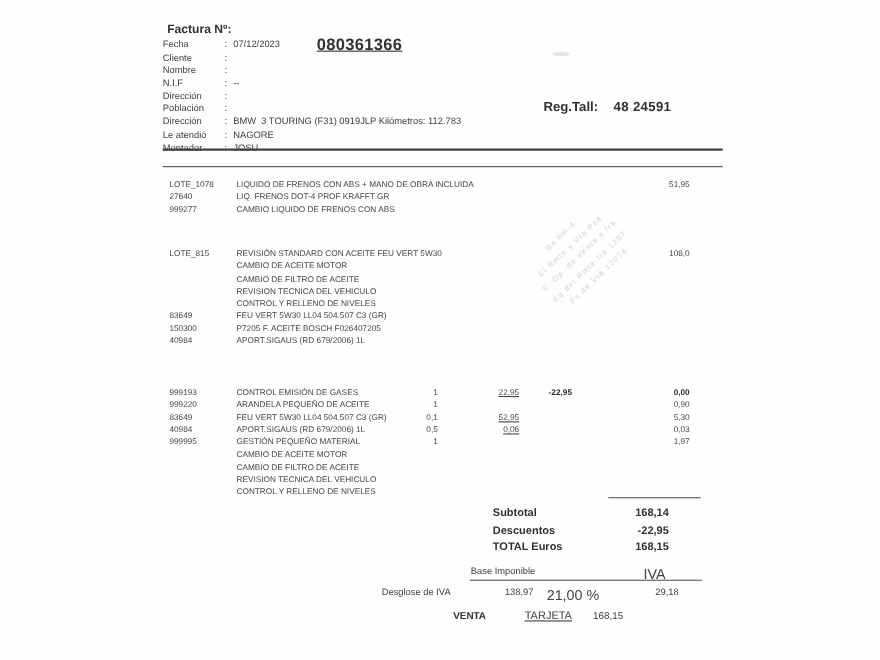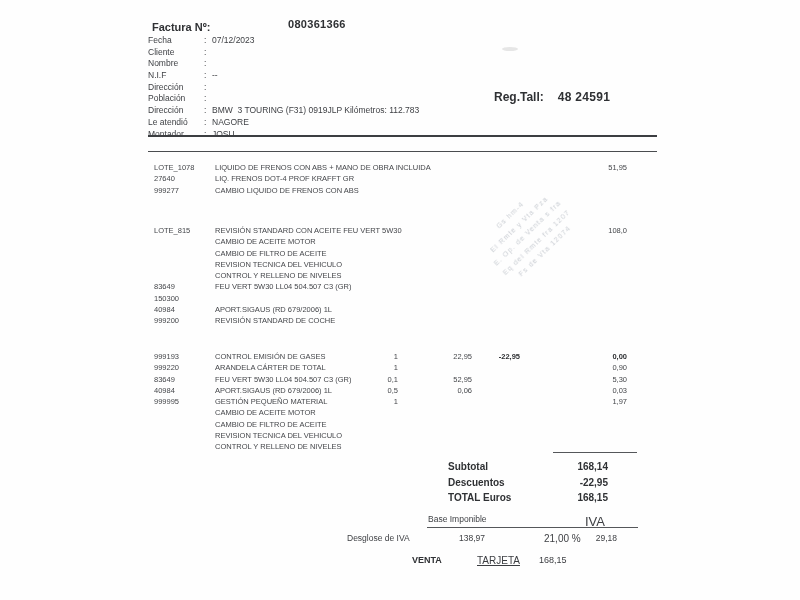--- a/index.html
+++ b/index.html
@@ -2,21 +2,21 @@
 <html><head>
 <meta charset="utf-8">
 <style>
   html,body{margin:0;padding:0;background:#ffffff;}
   .page{
     position:relative;width:800px;height:600px;background:#fefefe;
     font-family:"Liberation Sans", sans-serif;color:#3f4145;overflow:hidden;
   }
   
   .fact-label{position:absolute;left:152px;top:21px;font-size:11px;font-weight:bold;color:#2f3134;}
-  .fact-number{position:absolute;left:288px;top:18px;font-size:11px;font-weight:bold;color:#2f3134;letter-spacing:.3px;}
+  .fact-number{position:absolute;left:288px;top:32px;font-size:15px;font-weight:bold;color:#2f3134;letter-spacing:.3px;text-decoration:underline;}
   .fields{position:absolute;left:148px;top:35px;}
   .frow{height:11.7px;font-size:8.5px;line-height:11.7px;white-space:pre;}
   .flabel{display:inline-block;width:56px;}
   .fcolon{display:inline-block;width:8px;}
   .fvalue{display:inline-block;}
   .regtall{position:absolute;left:494px;top:90px;font-size:12px;font-weight:bold;color:#2f3134;}
   .regtall .rt-value{margin-left:14px;letter-spacing:.3px;}
   .scan-artifact{position:absolute;left:502px;top:47px;width:16px;height:4px;background:#dcdcdc;border-radius:50%;opacity:.7;}
   
   .rule-thick{position:absolute;left:148px;top:135px;width:509px;height:2px;background:#3c3e41;}
@@ -25,21 +25,21 @@
   .thead span{position:absolute;top:0;}
   .h-refer{left:6px;}.h-art{left:114px;}.h-uds{left:248px;}.h-pvp{left:310px;}.h-dto{left:363px;}.h-imp{left:452px;}
   
   .iblock{position:absolute;left:148px;width:509px;}
   .iblock.b1{top:163px;}.iblock.b2{top:226px;}.iblock.b3{top:352px;}
   .item-row{position:relative;height:11.3px;font-size:7.5px;line-height:9px;color:#44464a;}
   .item-row span{position:absolute;top:0;white-space:pre;}
   .c-refer{left:6px;width:58px;}
   .c-art{left:67px;width:240px;}
   .c-uds{left:190px;width:60px;text-align:right;}
-  .c-pvp{left:264px;width:60px;text-align:right;}
+  .c-pvp{left:264px;width:60px;text-align:right;text-decoration:underline;}
   .c-dto{left:312px;width:60px;text-align:right;}
   .c-imp{left:399px;width:80px;text-align:right;}
   .item-row.em .c-dto,.item-row.em .c-imp{font-weight:bold;color:#2d2f32;}
   
   .stamp{
     position:absolute;left:458px;top:192px;width:190px;height:135px;
     transform:rotate(-44deg);color:rgba(148,155,168,.5);
     font-size:7px;line-height:12.5px;letter-spacing:1.2px;filter:blur(.3px);
     text-align:center;pointer-events:none;
   }
@@ -48,21 +48,21 @@
   .totals{position:absolute;left:448px;top:460px;width:160px;}
   .trow{position:relative;height:15.7px;font-size:10px;font-weight:bold;color:#2f3134;line-height:13px;}
   .tlabel{position:absolute;left:0;}
   .tvalue{position:absolute;right:0;text-align:right;}
   
   .iva-base-h{position:absolute;left:428px;top:514px;font-size:8.5px;}
   .iva-h{position:absolute;left:585px;top:514px;font-size:13px;}
   .iva-rule{position:absolute;left:427px;top:527px;width:211px;height:1px;background:#55575a;}
   .desglose{position:absolute;left:315px;top:533px;font-size:8.5px;padding-left:32px;}
   .iva-basev{position:absolute;left:425px;top:533px;width:60px;text-align:right;font-size:8.5px;}
-  .iva-rate{position:absolute;left:544px;top:533px;font-size:10px;}
+  .iva-rate{position:absolute;left:497px;top:533px;font-size:13px;}
   .iva-amount{position:absolute;left:560px;top:533px;width:57px;text-align:right;font-size:8.5px;}
   
   .pay-type{position:absolute;left:412px;top:555px;font-size:9px;font-weight:bold;color:#2f3134;}
   .pay-method{position:absolute;left:477px;top:555px;font-size:10px;color:#3a3c40;text-decoration:underline;}
   .pay-amount{position:absolute;left:539px;top:555px;font-size:9px;color:#3a3c40;}
 </style>
 </head>
 <body>
 
 <div class="page">
@@ -162,54 +162,47 @@
         <div class="item-row">
           <span class="c-refer">83649</span>
           <span class="c-art">FEU VERT 5W30 LL04 504.507 C3 (GR)</span>
           <span class="c-uds"></span>
           <span class="c-pvp"></span>
           <span class="c-dto"></span>
           <span class="c-imp"></span>
         </div>
         <div class="item-row">
           <span class="c-refer">150300</span>
+          <span class="c-art">P7205 F. ACEITE BOSCH F026407205</span>
           <span class="c-uds"></span>
           <span class="c-pvp"></span>
           <span class="c-dto"></span>
           <span class="c-imp"></span>
         </div>
         <div class="item-row">
           <span class="c-refer">40984</span>
           <span class="c-art">APORT.SIGAUS (RD 679/2006) 1L</span>
-          <span class="c-uds"></span>
-          <span class="c-pvp"></span>
-          <span class="c-dto"></span>
-          <span class="c-imp"></span>
-        </div>
-        <div class="item-row">
-          <span class="c-refer">999200</span>
-          <span class="c-art">REVISIÓN STANDARD DE COCHE</span>
           <span class="c-uds"></span>
           <span class="c-pvp"></span>
           <span class="c-dto"></span>
           <span class="c-imp"></span>
         </div>
       </div>
       <div class="iblock b3">
         <div class="item-row em">
           <span class="c-refer">999193</span>
           <span class="c-art">CONTROL EMISIÓN DE GASES</span>
           <span class="c-uds">1</span>
           <span class="c-pvp">22,95</span>
           <span class="c-dto">-22,95</span>
           <span class="c-imp">0,00</span>
         </div>
         <div class="item-row">
           <span class="c-refer">999220</span>
-          <span class="c-art">ARANDELA CÁRTER DE TOTAL</span>
+          <span class="c-art">ARANDELA PEQUEÑO DE ACEITE</span>
           <span class="c-uds">1</span>
           <span class="c-pvp"></span>
           <span class="c-dto"></span>
           <span class="c-imp">0,90</span>
         </div>
         <div class="item-row">
           <span class="c-refer">83649</span>
           <span class="c-art">FEU VERT 5W30 LL04 504.507 C3 (GR)</span>
           <span class="c-uds">0,1</span>
           <span class="c-pvp">52,95</span>

